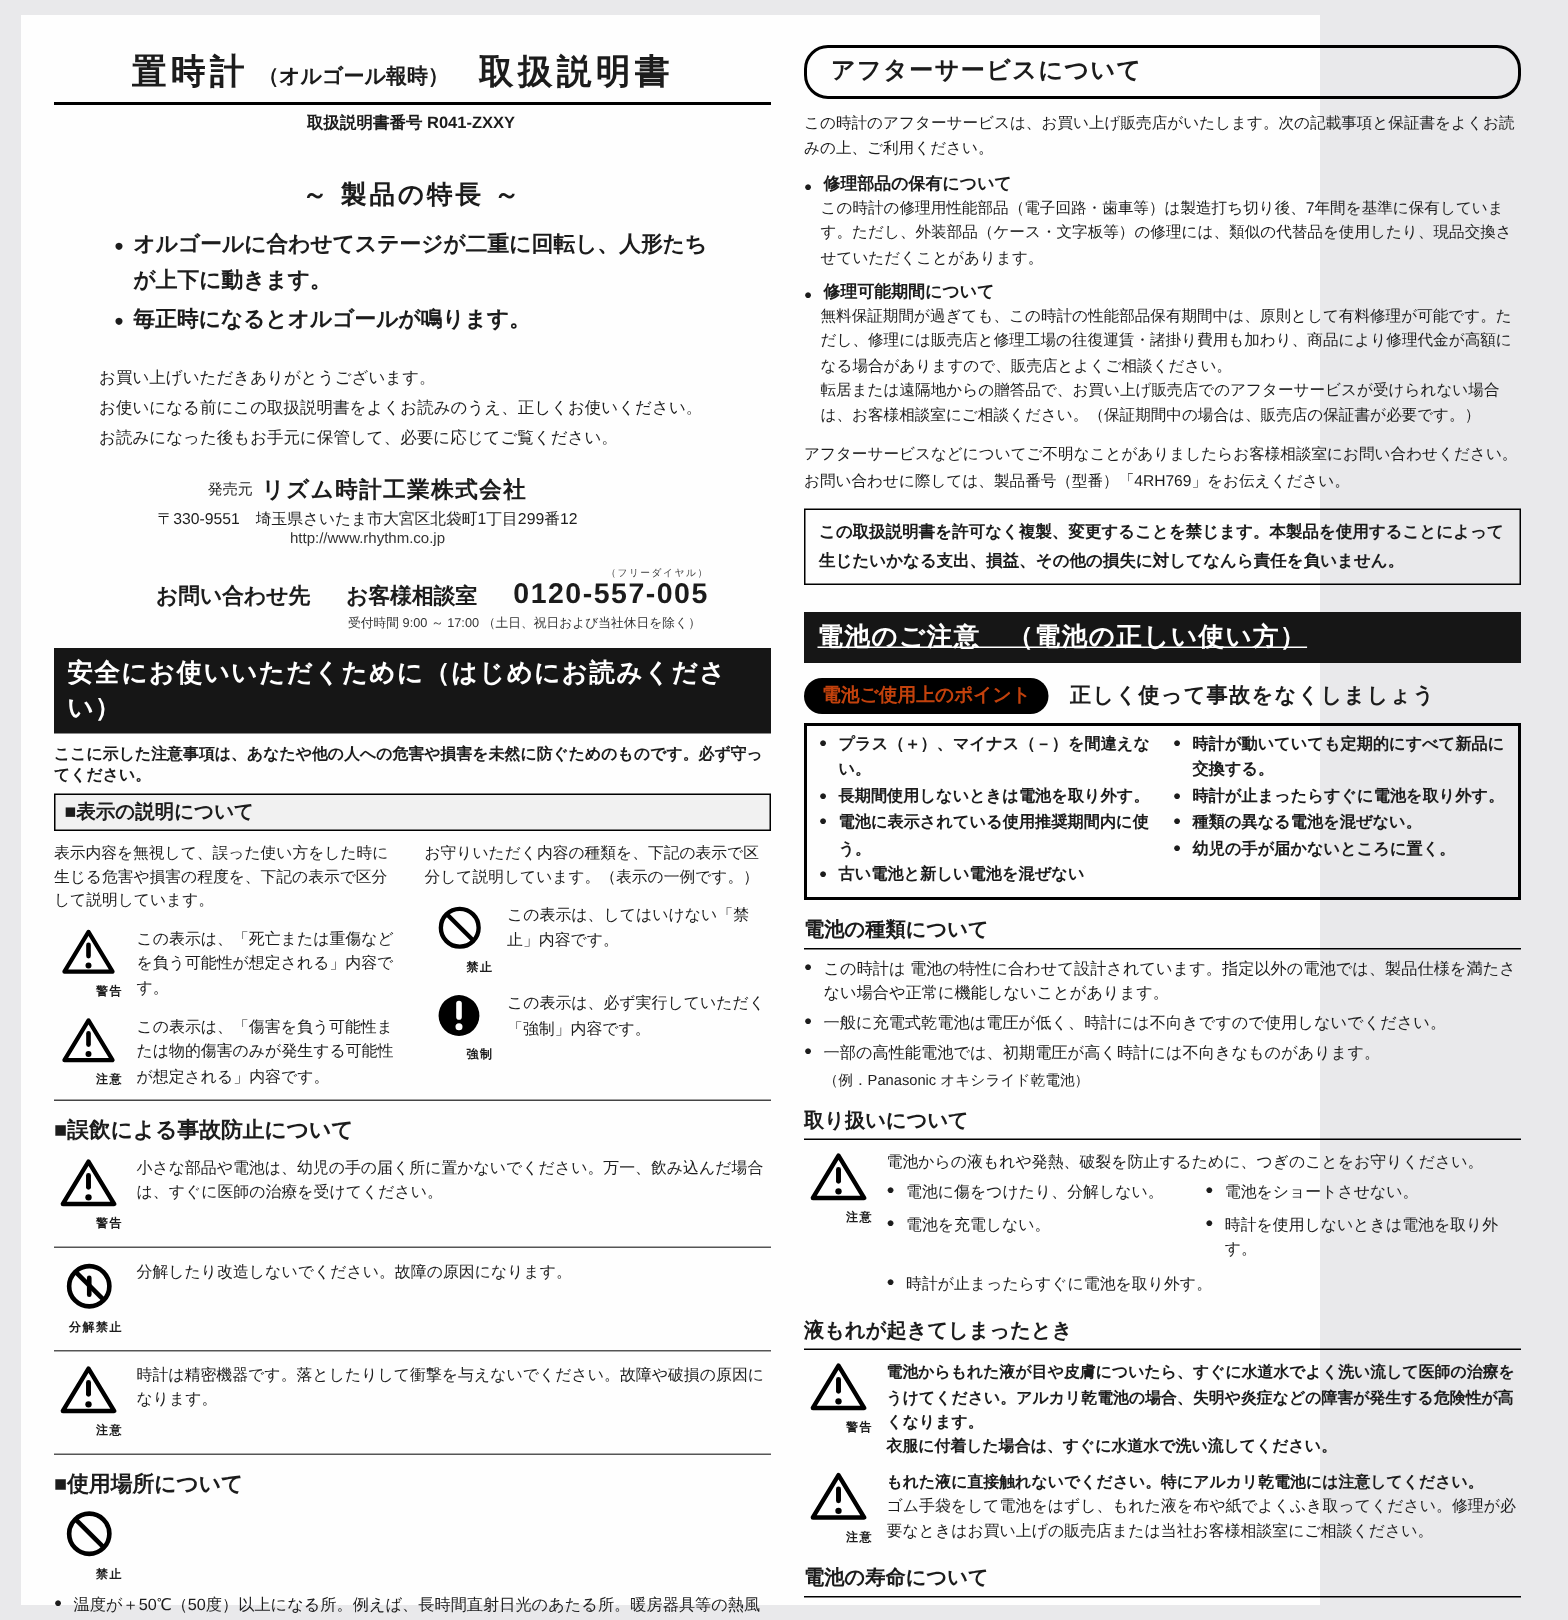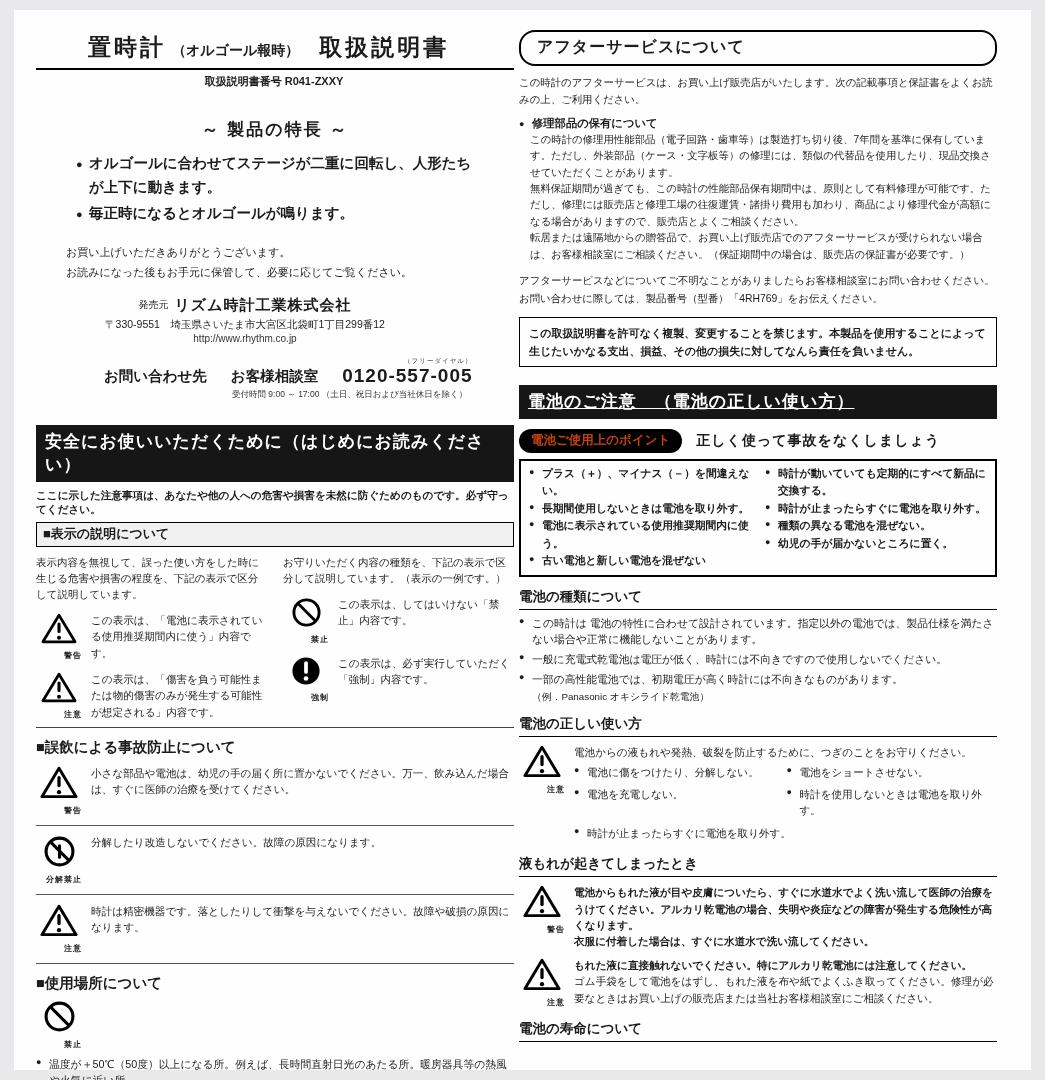--- a/index.html
+++ b/index.html
@@ -3,23 +3,23 @@
 <meta charset="utf-8">
 <style>
   * { box-sizing: border-box; }
   html,body { margin:0; padding:0; }
   body {
     width:1045px; height:1080px; background:#e9e9eb;
     font-family:"Liberation Sans", sans-serif; color:#1c1c1c;
     overflow:hidden; position:relative;
   }
   .page {
-    position:absolute; left:14px; top:10px; width:1017px; height:1060px;
+    position:absolute; left:14px; top:10px; width:866px; height:1060px;
     background:#fefefe; padding:20px 18px 14px 22px;
-    display:flex; gap:5px;
+    display:flex; gap:22px;
   }
   .col { width:478px; flex:none; }
 
   
   .band {
     background:#161616; color:#fff; font-weight:bold; font-size:17px;
     letter-spacing:1px; padding:5px 9px 6px;
   }
   .bullet { position:relative; padding-left:13px; }
   .bullet::before { content:"●"; position:absolute; left:0; top:0; font-size:9px; line-height:inherit; }
@@ -47,21 +47,21 @@
   .contact { margin:13px 0 0 68px; }
   .contact-row { display:flex; align-items:flex-end; gap:24px; }
   .c-label { font-size:14.5px; font-weight:bold; }
   .c-room { font-size:14.5px; font-weight:bold; }
   .c-phone-wrap { position:relative; }
   .c-free { display:block; font-size:6.5px; text-align:right; letter-spacing:1px; color:#444; }
   .c-phone { font-size:19px; font-weight:bold; letter-spacing:1px; line-height:1; }
   .c-hours { font-size:8.5px; color:#333; margin:3px 0 0 128px; }
 
   
-  .safety-band { margin-top:24px; }
+  .safety-band { margin-top:10px; }
   .safety-lead { font-size:10.6px; font-weight:bold; margin:7px 0 5px; }
   .boxed-sub { border:1.5px solid #000; background:#f1f1f1; font-weight:bold; font-size:13px; padding:2px 6px 3px; }
   .expl-grid { display:grid; grid-template-columns:1fr 1fr; column-gap:16px; margin-top:8px; padding-bottom:6px; border-bottom:1.5px solid #444; }
   .expl-intro { font-size:10.5px; line-height:1.5; }
   .expl-grid .sign-row { margin-top:9px; }
   .sub-bold { font-size:14.5px; font-weight:bold; margin-top:10px; }
   .hz-item { padding:8px 0; border-bottom:1.2px solid #555; }
   .hz-item:last-child { border-bottom:1.5px solid #444; }
   .usage-intro-row { margin-top:6px; }
   .usage-bullets { margin-top:5px; }
@@ -103,20 +103,21 @@
       <span class="t-main">置時計</span><span class="t-paren">（オルゴール報時）</span><span class="t-tail">取扱説明書</span>
     </div>
     <div class="docnum">取扱説明書番号 R041-ZXXY</div>
 
     <div class="features-heading">～ 製品の特長 ～</div>
     <div class="feature bullet">オルゴールに合わせてステージが二重に回転し、人形たちが上下に動きます。</div>
     <div class="feature bullet">毎正時になるとオルゴールが鳴ります。</div>
 
     <div class="intro">
       <div>お買い上げいただきありがとうございます。</div>
+      <div>お使いになる前にこの取扱説明書をよくお読みのうえ、正しくお使いください。</div>
       <div>お読みになった後もお手元に保管して、必要に応じてご覧ください。</div>
     </div>
 
     <div class="publisher">
       <div>
         <span class="pub-label">発売元</span><span class="pub-name">リズム時計工業株式会社</span>
       </div>
       <div class="pub-addr">〒330-9551　埼玉県さいたま市大宮区北袋町1丁目299番12</div>
       <div class="pub-url">http://www.rhythm.co.jp</div>
     </div>
@@ -142,21 +143,21 @@
         <div class="expl-intro">表示内容を無視して、誤った使い方をした時に生じる危害や損害の程度を、下記の表示で区分して説明しています。</div>
         <div class="sign-row">
           <span class="sign">
             <svg viewBox="0 0 64 56" width="36" height="31">
                 <path d="M32 4 L61 52 H3 Z" fill="#fff" stroke="#000" stroke-width="5" stroke-linejoin="round"></path>
                 <rect x="29.2" y="17" width="5.6" height="19" rx="2.8" fill="#000"></rect>
                 <circle cx="32" cy="44.5" r="3.6" fill="#000"></circle>
               </svg>
             <span class="sign-label">警告</span>
           </span>
-          <span class="sign-text">この表示は、「電池に表示されている使用推奨期間内に使う」内容です。</span>
+          <span class="sign-text">この表示は、「死亡または重傷などを負う可能性が想定される」内容です。</span>
         </div>
         <div class="sign-row">
           <span class="sign">
             <svg viewBox="0 0 64 56" width="36" height="31">
                 <path d="M32 4 L61 52 H3 Z" fill="#fff" stroke="#000" stroke-width="5" stroke-linejoin="round"></path>
                 <rect x="29.2" y="17" width="5.6" height="19" rx="2.8" fill="#000"></rect>
                 <circle cx="32" cy="44.5" r="3.6" fill="#000"></circle>
               </svg>
             <span class="sign-label">注意</span>
           </span>
@@ -241,20 +242,21 @@
 
   </div>
 
   <div class="col">
 
     <div class="rounded-head">アフターサービスについて</div>
     <div class="as-lead">この時計のアフターサービスは、お買い上げ販売店がいたします。次の記載事項と保証書をよくお読みの上、ご利用ください。</div>
 
     <div class="as-title bullet">修理部品の保有について</div>
     <div class="as-body">この時計の修理用性能部品（電子回路・歯車等）は製造打ち切り後、7年間を基準に保有しています。ただし、外装部品（ケース・文字板等）の修理には、類似の代替品を使用したり、現品交換させていただくことがあります。</div>
+    <div class="as-title bullet">修理可能期間について</div>
     <div class="as-body">無料保証期間が過ぎても、この時計の性能部品保有期間中は、原則として有料修理が可能です。ただし、修理には販売店と修理工場の往復運賃・諸掛り費用も加わり、商品により修理代金が高額になる場合がありますので、販売店とよくご相談ください。</div>
     <div class="as-body">転居または遠隔地からの贈答品で、お買い上げ販売店でのアフターサービスが受けられない場合は、お客様相談室にご相談ください。（保証期間中の場合は、販売店の保証書が必要です。）</div>
 
     <div class="as-outro">
       <div>アフターサービスなどについてご不明なことがありましたらお客様相談室にお問い合わせください。</div>
       <div>お問い合わせに際しては、製品番号（型番）「4RH769」をお伝えください。</div>
     </div>
 
     <div class="notice-box">この取扱説明書を許可なく複製、変更することを禁じます。本製品を使用することによって生じたいかなる支出、損益、その他の損失に対してなんら責任を負いません。</div>
 
@@ -280,21 +282,21 @@
     </div>
 
     <div class="r-sub">電池の種類について</div>
     <div class="r-bullets">
       <div class="r-bullet bullet">この時計は 電池の特性に合わせて設計されています。指定以外の電池では、製品仕様を満たさない場合や正常に機能しないことがあります。</div>
       <div class="r-bullet bullet">一般に充電式乾電池は電圧が低く、時計には不向きですので使用しないでください。</div>
       <div class="r-bullet bullet">一部の高性能電池では、初期電圧が高く時計には不向きなものがあります。</div>
       <div class="r-note">（例．Panasonic オキシライド乾電池）</div>
     </div>
 
-    <div class="r-sub">電池の正しい使い方</div>
+    <div class="r-sub">取り扱いについて</div>
     <div class="sign-row" style="margin-top:7px;">
       <span class="sign">
         <svg viewBox="0 0 64 56" width="38" height="33">
             <path d="M32 4 L61 52 H3 Z" fill="#fff" stroke="#000" stroke-width="5" stroke-linejoin="round"></path>
             <rect x="29.2" y="17" width="5.6" height="19" rx="2.8" fill="#000"></rect>
             <circle cx="32" cy="44.5" r="3.6" fill="#000"></circle>
           </svg>
         <span class="sign-label">注意</span>
       </span>
       <span class="sign-text">

